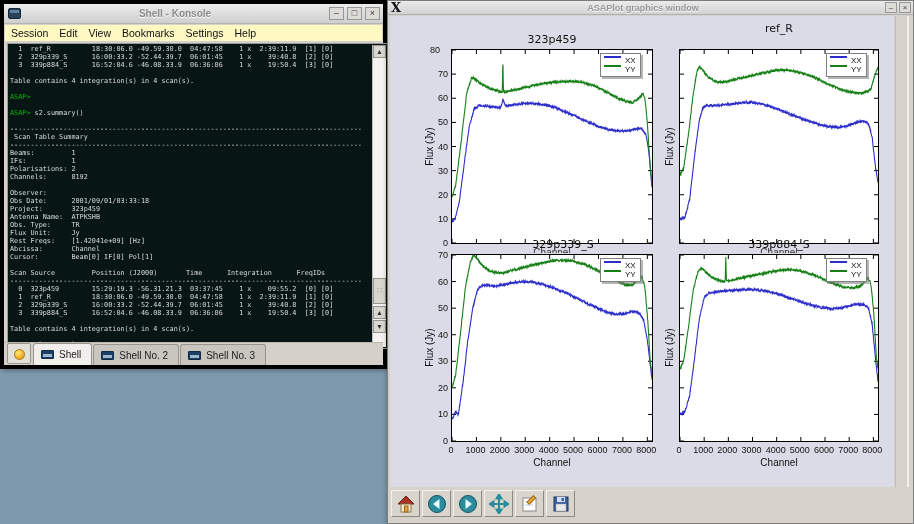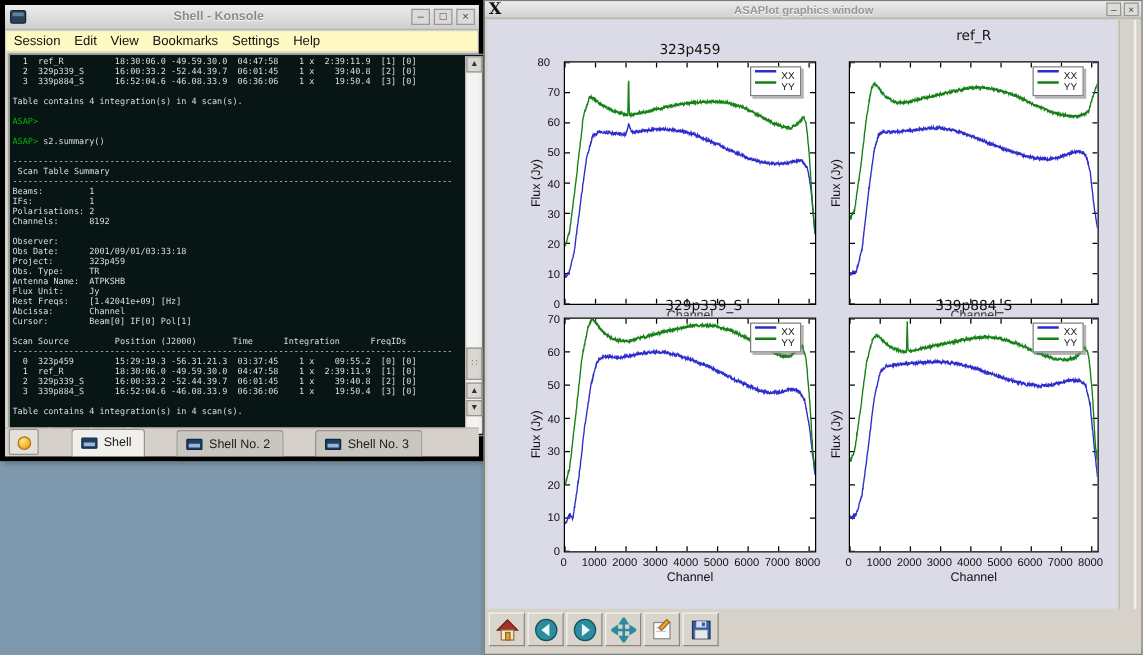--- a/index.html
+++ b/index.html
@@ -42,21 +42,21 @@
     border:1px solid #97948e; }
   #sb-thumb:after { content:"∷"; display:block; text-align:center; color:#8a8780; font-size:8px; line-height:24px; }
   #term-tabbar { position:absolute; left:0; bottom:0; right:0; height:23px; background:#d5d1ca;
     border-top:1px solid #bbb7b0; display:flex; align-items:flex-end; }
   #new-session-btn { width:24px; height:21px; margin:0 2px 1px 3px; background:#e3e0da;
     border:1px solid #98958f; border-radius:2px; position:relative; }
   #new-session-btn .ball { position:absolute; left:6px; top:5px; width:11px; height:11px; border-radius:50%;
     background:radial-gradient(circle at 35% 30%, #ffe977, #f7a823 70%, #c87d10); border:1px solid #a87812; }
   .tab { height:21px; display:flex; align-items:center; padding:0 10px 0 7px; margin-right:1px;
     background:#c9c5bf; border:1px solid #98958f; border-bottom:none; border-radius:3px 3px 0 0;
-    font-size:10px; color:#222;margin-left:24px; }
+    font-size:10px; color:#222; }
   .tab.active { background:#f1efec; height:22px; }
   .tab-ico { width:13px; height:9px; background:#1c3f66; border:1px solid #12293f; border-radius:1px;
     margin-right:5px; position:relative; }
   .tab-ico:after { content:""; position:absolute; left:1px; bottom:1px; right:1px; height:3px; background:#9db6cf; }
 
   
   #plot-win { position:absolute; left:387px; top:0; width:527px; height:524px;
     background:#d6d2ca; border:1px solid #7d7d7d; box-shadow:-1px 1px 4px rgba(0,0,0,.25); }
   #plot-titlebar { position:absolute; left:0; top:0; right:0; height:14px;
     background:linear-gradient(#ebebeb,#d2d2d2); border-bottom:1px solid #b0b0b0;
@@ -132,22 +132,22 @@
           <div class="tline"> Scan Table Summary</div>
           <div class="tline">--------------------------------------------------------------------------------------</div>
           <div class="tline">Beams:         1</div>
           <div class="tline">IFs:           1</div>
           <div class="tline">Polarisations: 2</div>
           <div class="tline">Channels:      8192</div>
           <div class="tline">&nbsp;</div>
           <div class="tline">Observer:      </div>
           <div class="tline">Obs Date:      2001/09/01/03:33:18</div>
           <div class="tline">Project:       323p459</div>
+          <div class="tline">Antenna Name:  ATPKSHB</div>
           <div class="tline">Obs. Type:     TR</div>
-          <div class="tline">Antenna Name:  ATPKSHB</div>
           <div class="tline">Flux Unit:     Jy</div>
           <div class="tline">Rest Freqs:    [1.42041e+09] [Hz]</div>
           <div class="tline">Abcissa:       Channel</div>
           <div class="tline">Cursor:        Beam[0] IF[0] Pol[1]</div>
           <div class="tline">&nbsp;</div>
           <div class="tline">Scan Source         Position (J2000)       Time      Integration      FreqIDs</div>
           <div class="tline">--------------------------------------------------------------------------------------</div>
           <div class="tline">  0  323p459        15:29:19.3 -56.31.21.3  03:37:45    1 x    09:55.2  [0] [0]</div>
           <div class="tline">  1  ref_R          18:30:06.0 -49.59.30.0  04:47:58    1 x  2:39:11.9  [1] [0]</div>
           <div class="tline">  2  329p339_S      16:00:33.2 -52.44.39.7  06:01:45    1 x    39:40.8  [2] [0]</div>

